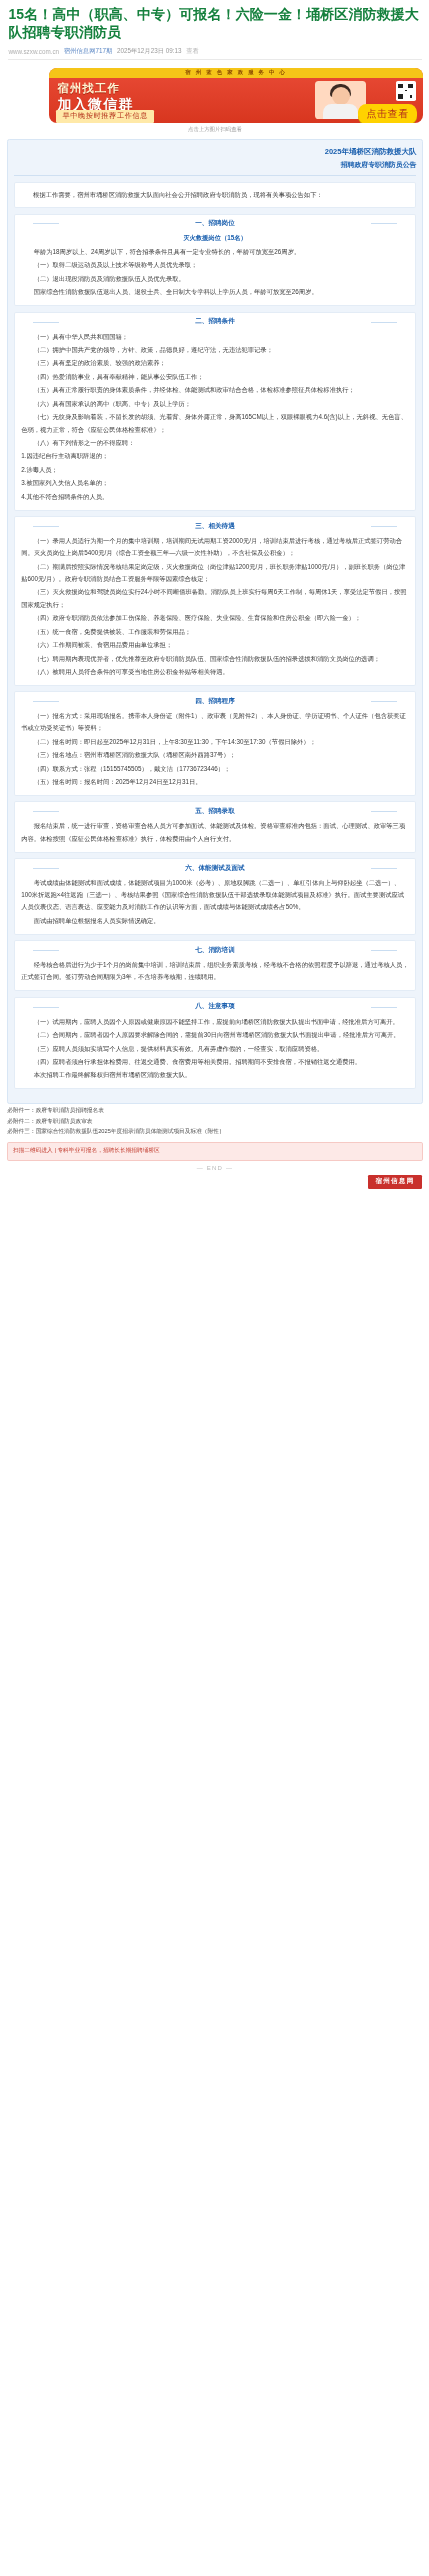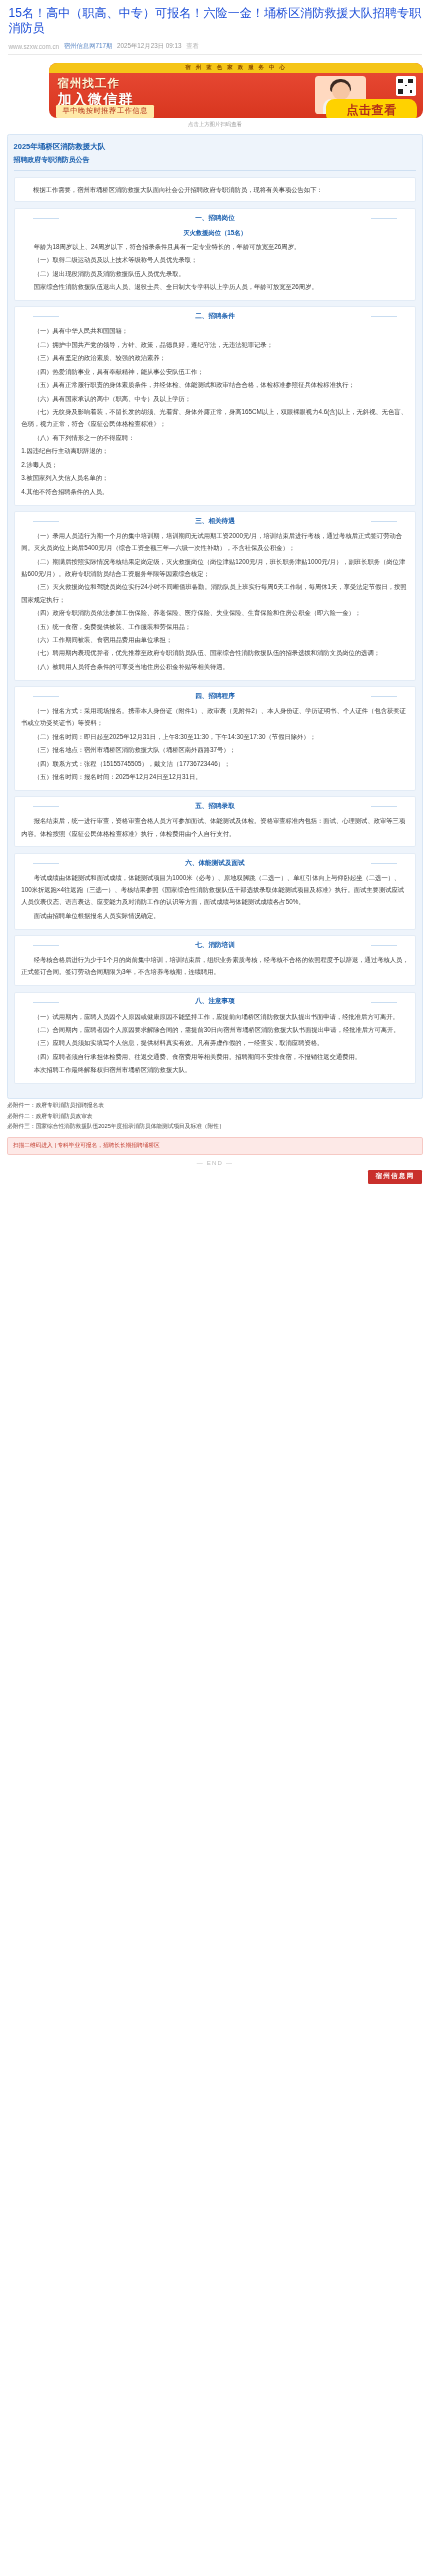--- a/index.html
+++ b/index.html
@@ -8,21 +8,21 @@
     background:#ffffff;
     font-family:"Liberation Sans","DejaVu Sans",sans-serif;
     color:#333;
     -webkit-font-smoothing:antialiased;
   }
   .page{width:430px;position:relative;background:#fff;}
 
   
   .hdr{padding:6px 8.4px 3.6px 8.4px;}
   .hdr-title{
-    font-size:12px;line-height:1.28;font-weight:normal;color:#1d4ed8;
+    font-size:14px;line-height:1.28;font-weight:bold;color:#15803d;
     letter-spacing:0.1px;
   }
   .hdr-meta{
     margin-top:4.8px;display:flex;align-items:center;gap:4.8px;
     font-size:6.3px;color:#9a9a9a;
   }
   .hdr-meta .site{color:#b0b0b0;}
   .hdr-meta .src{color:#5b87c4;}
   .hdr-meta .date{color:#9a9a9a;}
   .hdr-meta .eye{color:#b9b9b9;}
@@ -65,38 +65,38 @@
   .b-person .hair{
     position:absolute;left:15px;top:3px;width:21.5px;height:13px;border-radius:10.7px 10.7px 3.6px 3.6px;
     background:#3b2a22;
   }
   .b-person .body{
     position:absolute;left:8.4px;top:23px;width:35px;height:18px;border-radius:8.4px 8.4px 0 0;
     background:#f2f2f2;
   }
   .b-btn{
     position:absolute;right:6px;top:26px;background:#ffd200;color:#b3301a;
-    font-size:12px;font-weight:bold;padding:3px 20px;border-radius:8.4px;
+    font-size:10px;font-weight:normal;padding:3px 8px;border-radius:8.4px;
     letter-spacing:0.6px;box-shadow:0 1.2px 0 #c9a200;
   }
   .b-qr{
     position:absolute;right:7.2px;top:3.6px;width:20px;height:20px;background:#fff;border-radius:1.8px;
   }
   .b-qr i{display:block;position:absolute;background:#222;}
   .banner-cap{
     text-align:center;font-size:5.4px;color:#9a9a9a;padding:3px 0 3.6px 0;
   }
 
   
   .art{
     margin:2.4px 7.2px 0 7.2px;background:#eef4fb;border:0.6px solid #d8e6f5;
     border-radius:2.4px;padding:6px 5.4px 8.4px 5.4px;
   }
   .art-title{
-    text-align:left;color:#1a5fae;font-weight:bold;font-size:7.5px;line-height:1.7;
+    text-align:right;color:#1a5fae;font-weight:bold;font-size:7.5px;line-height:1.7;
     border-bottom:0.6px solid #cfe0f2;padding-bottom:4.8px;margin-bottom:6px;
   }
   .art-title .t2{font-size:6.9px;font-weight:bold;}
 
   .lead{
     background:#ffffff;border:0.6px solid #e3ecf6;border-radius:1.8px;
     padding:5.4px 6px;font-size:6.3px;line-height:1.95;color:#3a3a3a;
     text-indent:12.5px;margin-bottom:6px;
   }
 

